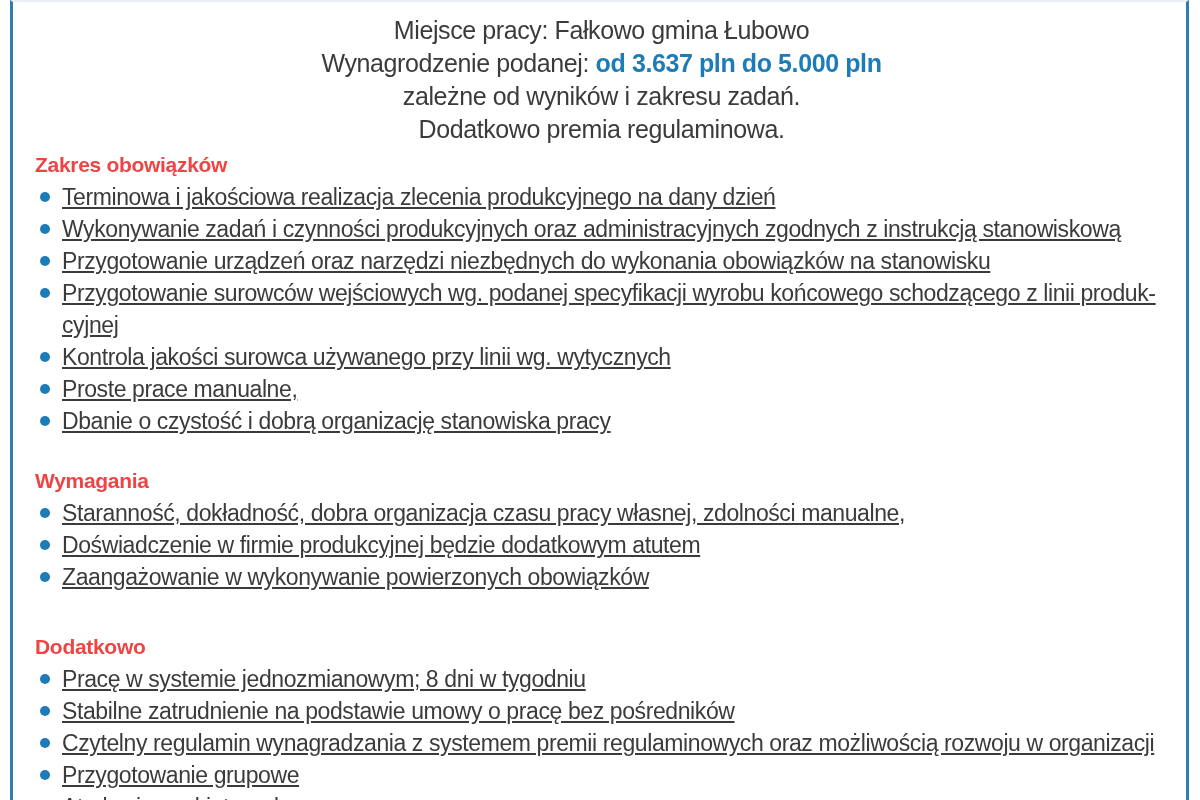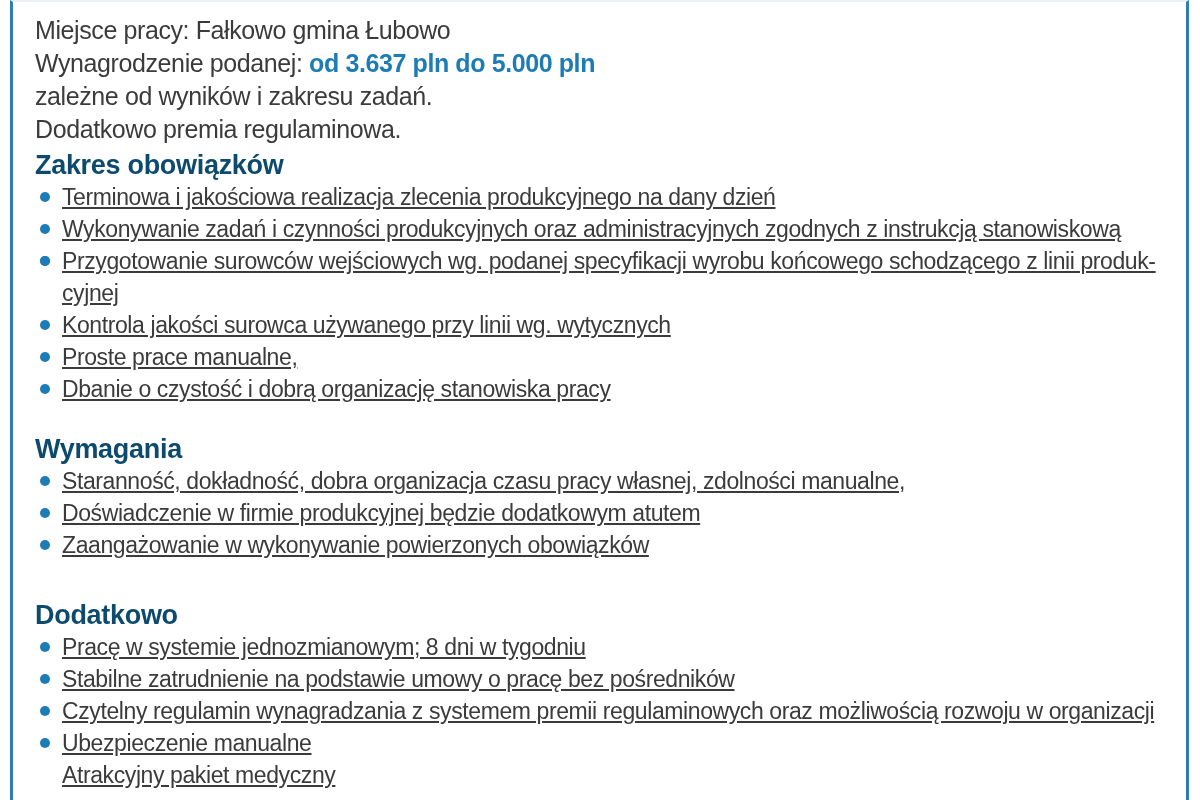--- a/index.html
+++ b/index.html
@@ -23,36 +23,36 @@
     box-sizing: content-box;
     background: #ffffff;
   }
   .content {
     padding: 12px 18px 0 22px;
     overflow: hidden;
     height: 818px;
     box-sizing: border-box;
   }
   .top-block {
-    text-align: left;
+    text-align: center;
     font-size: 25px;
     line-height: 33px;
     color: #3b3b3b;
     letter-spacing: -0.4px;
   }
   .accent {
     color: #1d7cb5;
     font-weight: bold;
   }
   .section-title {
     margin: 0;
-    font-size: 27px;
+    font-size: 21px;
     line-height: 32px;
     font-weight: bold;
-    color: #0c4a6e;
+    color: #ef4444;
     letter-spacing: -0.3px;
   }
   .sec-duties .section-title { margin-top: 3px; }
   .sec-requirements { margin-top: 28px; }
   .sec-offer { margin-top: 38px; }
   ul.bullets {
     margin: 0;
     padding: 0;
     list-style: none;
     font-size: 23px;
@@ -89,21 +89,21 @@
       <div><span>Wynagrodzenie podanej:</span><span> </span><span class="accent">od 3.637 pln do 5.000 pln</span></div>
       <div>zależne od wyników i zakresu zadań.</div>
       <div>Dodatkowo premia regulaminowa.</div>
     </div>
 
     <div class="section sec-duties">
       <h2 class="section-title">Zakres obowiązków</h2>
       <ul class="bullets">
           <li><span class="dot"></span><span class="li-text">Terminowa i jakościowa realizacja zlecenia produkcyjnego na dany dzień</span></li>
           <li><span class="dot"></span><span class="li-text">Wykonywanie zadań i czynności produkcyjnych oraz administracyjnych zgodnych z instrukcją stanowiskową</span></li>
-          <li><span class="dot"></span></li>
+          <li><span class="dot"></span><span class="li-text">Przygotowanie urządzeń oraz narzędzi niezbędnych do wykonania obowiązków na stanowisku</span></li>
           <li><span class="dot"></span><span class="li-text">Przygotowanie surowców wejściowych wg. podanej specyfikacji wyrobu końcowego schodzącego z linii produk-
 cyjnej</span></li>
           <li><span class="dot"></span><span class="li-text">Kontrola jakości surowca używanego przy linii wg. wytycznych</span></li>
           <li><span class="dot"></span><span class="li-text">Proste prace manualne,</span></li>
           <li><span class="dot"></span><span class="li-text">Dbanie o czystość i dobrą organizację stanowiska pracy</span></li>
         </ul>
     </div>
 
     <div class="section sec-requirements">
       <h2 class="section-title">Wymagania</h2>
@@ -113,19 +113,19 @@
           <li><span class="dot"></span><span class="li-text">Zaangażowanie w wykonywanie powierzonych obowiązków</span></li>
         </ul>
     </div>
 
     <div class="section sec-offer">
       <h2 class="section-title">Dodatkowo</h2>
       <ul class="bullets">
           <li><span class="dot"></span><span class="li-text">Pracę w systemie jednozmianowym; 8 dni w tygodniu</span></li>
           <li><span class="dot"></span><span class="li-text">Stabilne zatrudnienie na podstawie umowy o pracę bez pośredników</span></li>
           <li><span class="dot"></span><span class="li-text">Czytelny regulamin wynagradzania z systemem premii regulaminowych oraz możliwością rozwoju w organizacji</span></li>
-          <li><span class="dot"></span><span class="li-text">Ubezpieczenie manualne</span></li>
+          <li><span class="dot"></span><span class="li-text">Przygotowanie grupowe</span></li>
           <li><span class="li-text">Atrakcyjny pakiet medyczny</span></li>
         </ul>
     </div>
 
   </div>
 </div>
 
 </body></html>

